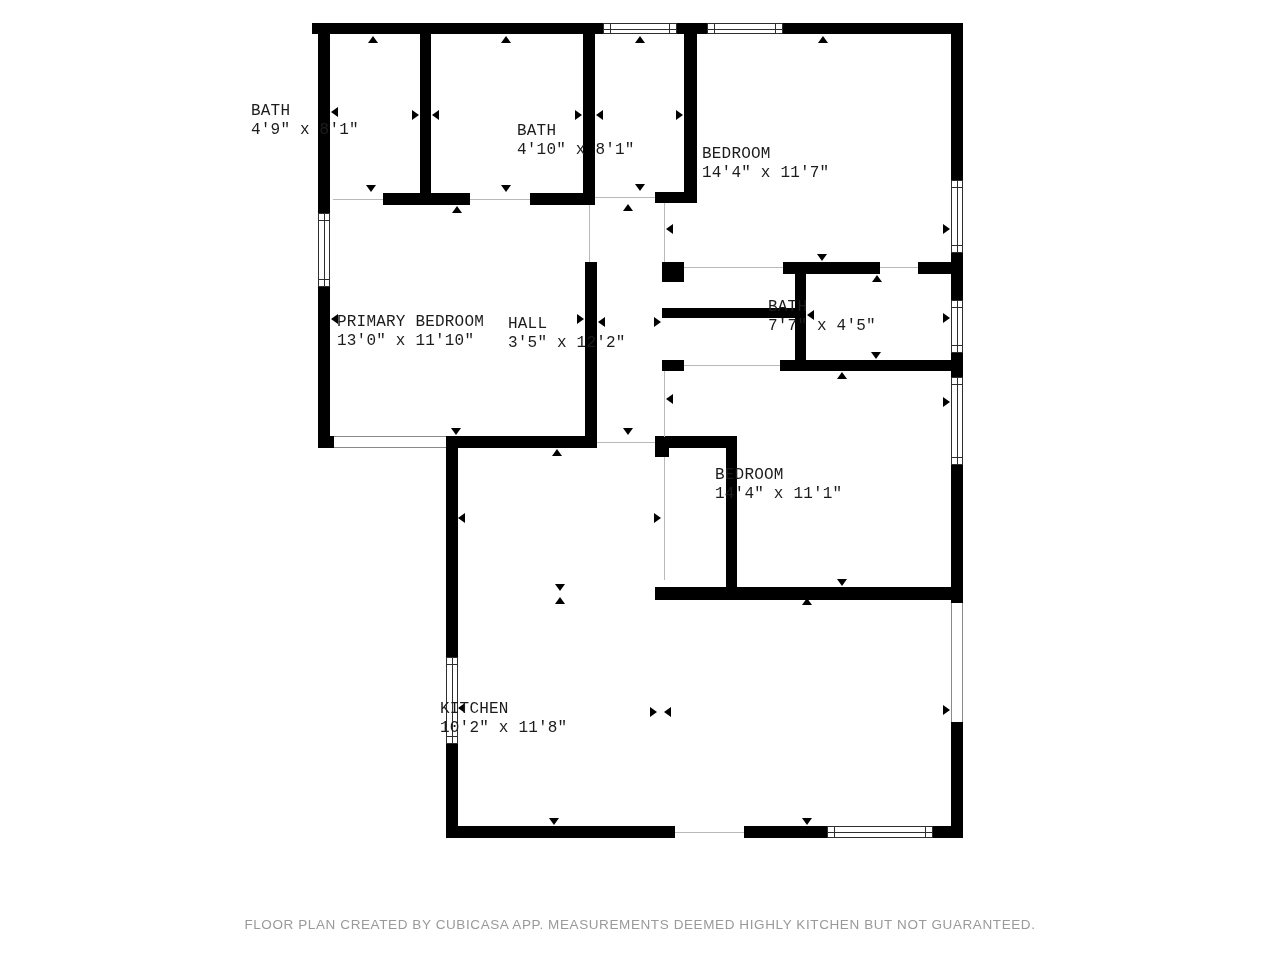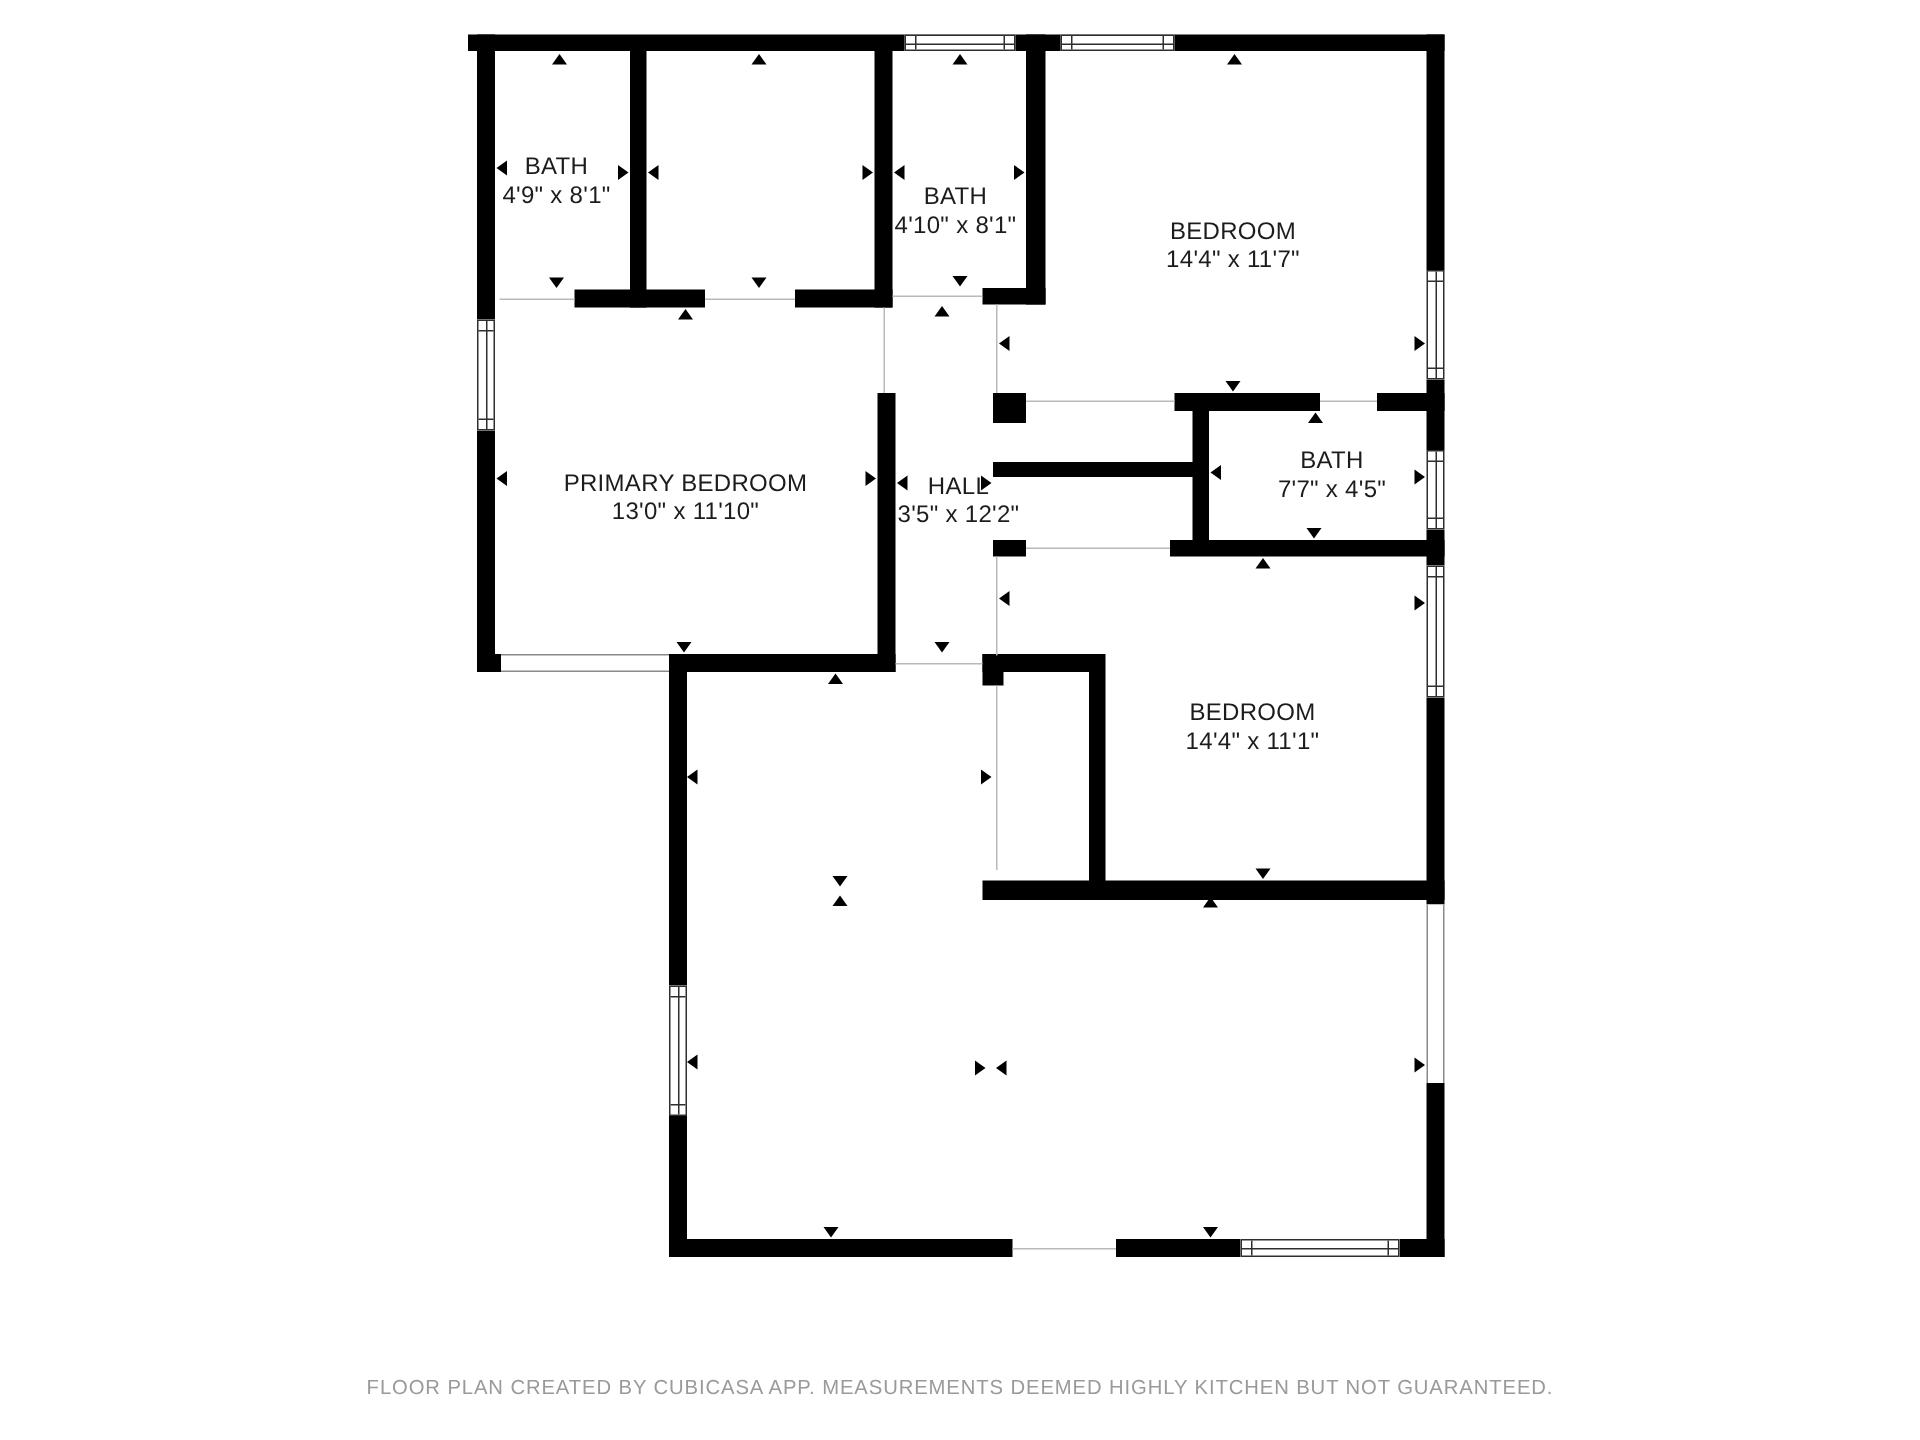--- a/index.html
+++ b/index.html
@@ -16,22 +16,22 @@
   .win.v .cap{left:0;right:0;height:1px;}
   .win.v .c1{top:6px;} .win.v .c2{bottom:6px;}
   .open-h{position:absolute;background:#fff;border-top:1px solid #8a8a8a;border-bottom:1px solid #8a8a8a;box-sizing:border-box;}
   .open-v{position:absolute;background:#fff;border-left:1px solid #8a8a8a;border-right:1px solid #8a8a8a;box-sizing:border-box;}
   .thin{position:absolute;background:#b9b9b9;}
   .tri{position:absolute;width:0;height:0;}
   .tri-up{border-left:5px solid transparent;border-right:5px solid transparent;border-bottom:7px solid #000;}
   .tri-down{border-left:5px solid transparent;border-right:5px solid transparent;border-top:7px solid #000;}
   .tri-left{border-top:5px solid transparent;border-bottom:5px solid transparent;border-right:7px solid #000;}
   .tri-right{border-top:5px solid transparent;border-bottom:5px solid transparent;border-left:7px solid #000;}
-  .room-label{position:absolute;width:240px;text-align:center;color:#1c1c1c;
-              font-size:16px;line-height:19px;letter-spacing:.2px;}
+  .room-label{position:absolute;width:240px;text-align:left;color:#1c1c1c;
+              font-size:16px;line-height:19px;letter-spacing:.2px;font-family:Liberation Mono, monospace;}
   #footer{position:absolute;left:0;right:0;top:917px;text-align:center;color:#9a9a9a;
           font-size:13.5px;letter-spacing:.6px;}
 </style>
 </head>
 <body>
 
 <div id="page">
   <div id="plan">
       <div class="wall" style="left: 312px; top: 23px; width: 651px; height: 11px;"></div>
       <div class="wall" style="left: 318px; top: 23px; width: 12px; height: 190px;"></div>
@@ -173,27 +173,31 @@
         <div>4'10" x 8'1"</div>
       </div>
       <div class="room-label" style="left: 702px; top: 145px;">
         <div>BEDROOM</div>
         <div>14'4" x 11'7"</div>
       </div>
       <div class="room-label" style="left: 337px; top: 313px;">
         <div>PRIMARY BEDROOM</div>
         <div>13'0" x 11'10"</div>
       </div>
-      <div class="room-label" style="left: 519px; top: 315px;">
+      <div class="room-label" style="left: 508px; top: 315px;">
         <div>HALL</div>
         <div>3'5" x 12'2"</div>
       </div>
       <div class="room-label" style="left: 768px; top: 298px;">
         <div>BATH</div>
         <div>7'7" x 4'5"</div>
       </div>
       <div class="room-label" style="left: 715px; top: 466px;">
         <div>BEDROOM</div>
         <div>14'4" x 11'1"</div>
+      </div>
+      <div class="room-label" style="left: 440px; top: 700px;">
+        <div>KITCHEN</div>
+        <div>10'2" x 11'8"</div>
       </div>
     </div>
   <div id="footer">FLOOR PLAN CREATED BY CUBICASA APP. MEASUREMENTS DEEMED HIGHLY KITCHEN BUT NOT GUARANTEED.</div>
 </div>
 
 </body></html>

